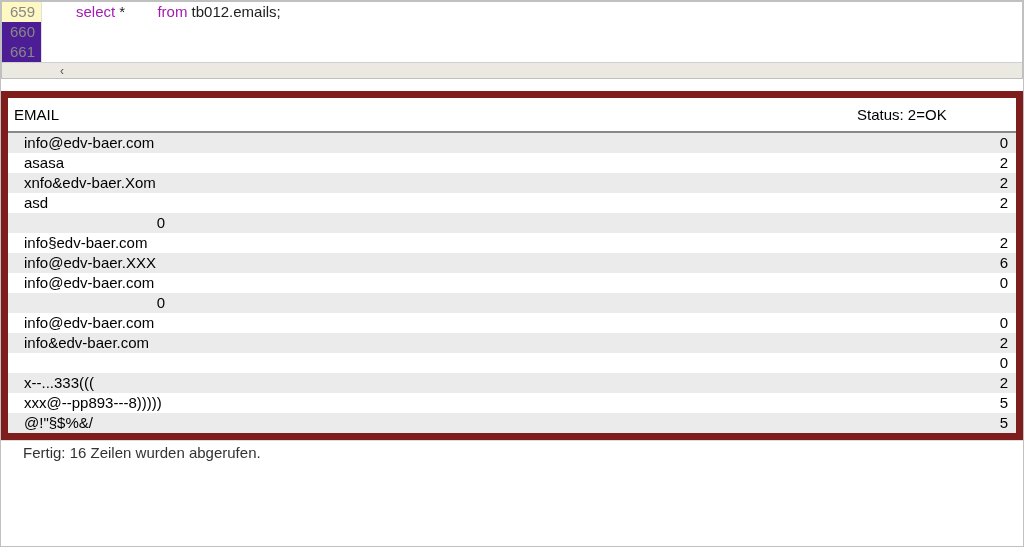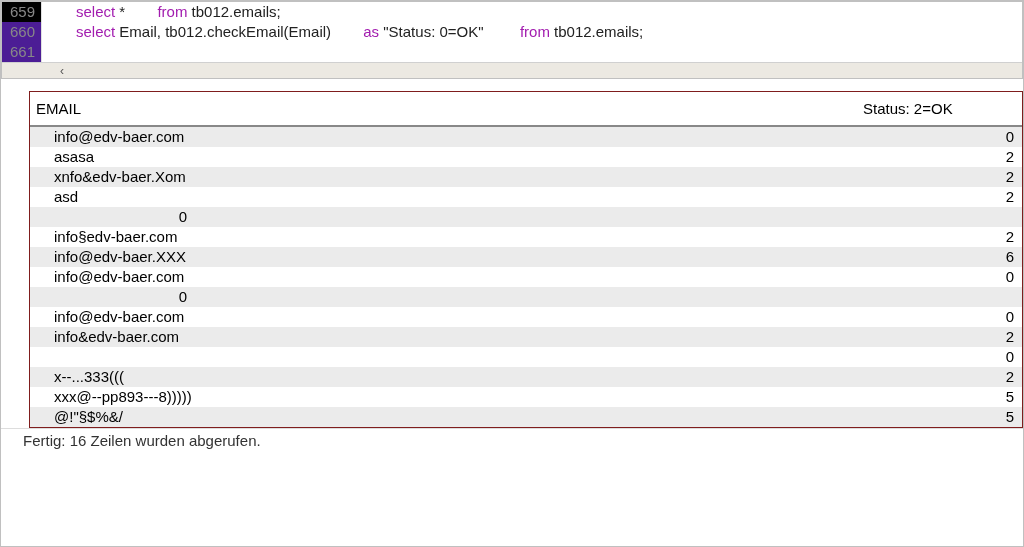--- a/index.html
+++ b/index.html
@@ -29,21 +29,21 @@
     }
     .gutter {
       width: 40px;
       text-align: right;
       padding-right: 6px;
       color: #888;
       background: #4c1d95;
       border-right: 1px solid #e0e0e0;
       flex-shrink: 0;
     }
-    .gutter.hl { background: #000000; }
+    .gutter.hl { background: #fef9c3; }
     .code-text {
       padding-left: 6px;
       white-space: pre;
     }
     .kw { color: #a21caf; margin-left: 28px; }
     .plain { color: #222; }
     .str { color: #222; }
     .scroll-strip {
       height: 16px;
       background: #ece9e2;
@@ -54,23 +54,22 @@
     }
     .scroll-left-arrow {
       font-size: 12px;
       color: #555;
     }
     .divider-gap {
       height: 12px;
       background: #fff;
     }
     .results-area {
-      border: 1px solid #7f1d1d;
+      border: 7px solid #7f1d1d;
       background: #f97316;
-      margin-left: 28px;
     }
     .grid-header {
       display: flex;
       border-bottom: 2px solid #888;
       background: #fff;
     }
     .grid-header-cell {
       padding: 8px 6px;
       font-size: 15px;
       font-weight: normal;
@@ -80,21 +79,21 @@
     .col-status { width: 165px; text-align: left; }
     .grid-row {
       display: flex;
       line-height: 20px;
       font-size: 15px;
     }
     .grid-row:nth-child(odd) { background: #ebebeb; }
     .grid-row:nth-child(even) { background: #fff; }
     .cell-email {
       flex: 1;
-      padding: 0 24px;
+      padding: 0 16px;
       white-space: nowrap;
       overflow: hidden;
     }
     .cell-status {
       width: 165px;
       padding: 0 8px 0 6px;
       text-align: right;
     }
     .status-line {
       padding: 2px 22px;
@@ -110,21 +109,20 @@
 <body>
 
 <div class="editor-area">
   <div class="code-lines" id="code-lines">
       <div class="code-line">
         <div class="gutter hl">659</div>
         <div class="code-text"><span class="kw">select</span><span class="plain"> * </span><span class="kw">from</span><span class="plain"> tb012.emails;</span></div>
       </div>
       <div class="code-line">
         <div class="gutter">660</div>
-        <div class="code-text"><span class="kw">select</span><span class="plain"> Email, tb012.checkEmail(Email) </span><span class="kw">as</span><span class="str"> "Status: 0=OK"  </span><span class="kw">from</span><span class="plain"> tb012.emails;</span></div>
       </div>
       <div class="code-line">
         <div class="gutter">661</div>
         <div class="code-text"></div>
       </div>
     </div>
   <div class="scroll-strip">
     <span class="scroll-left-arrow">‹</span>
   </div>
 </div>

